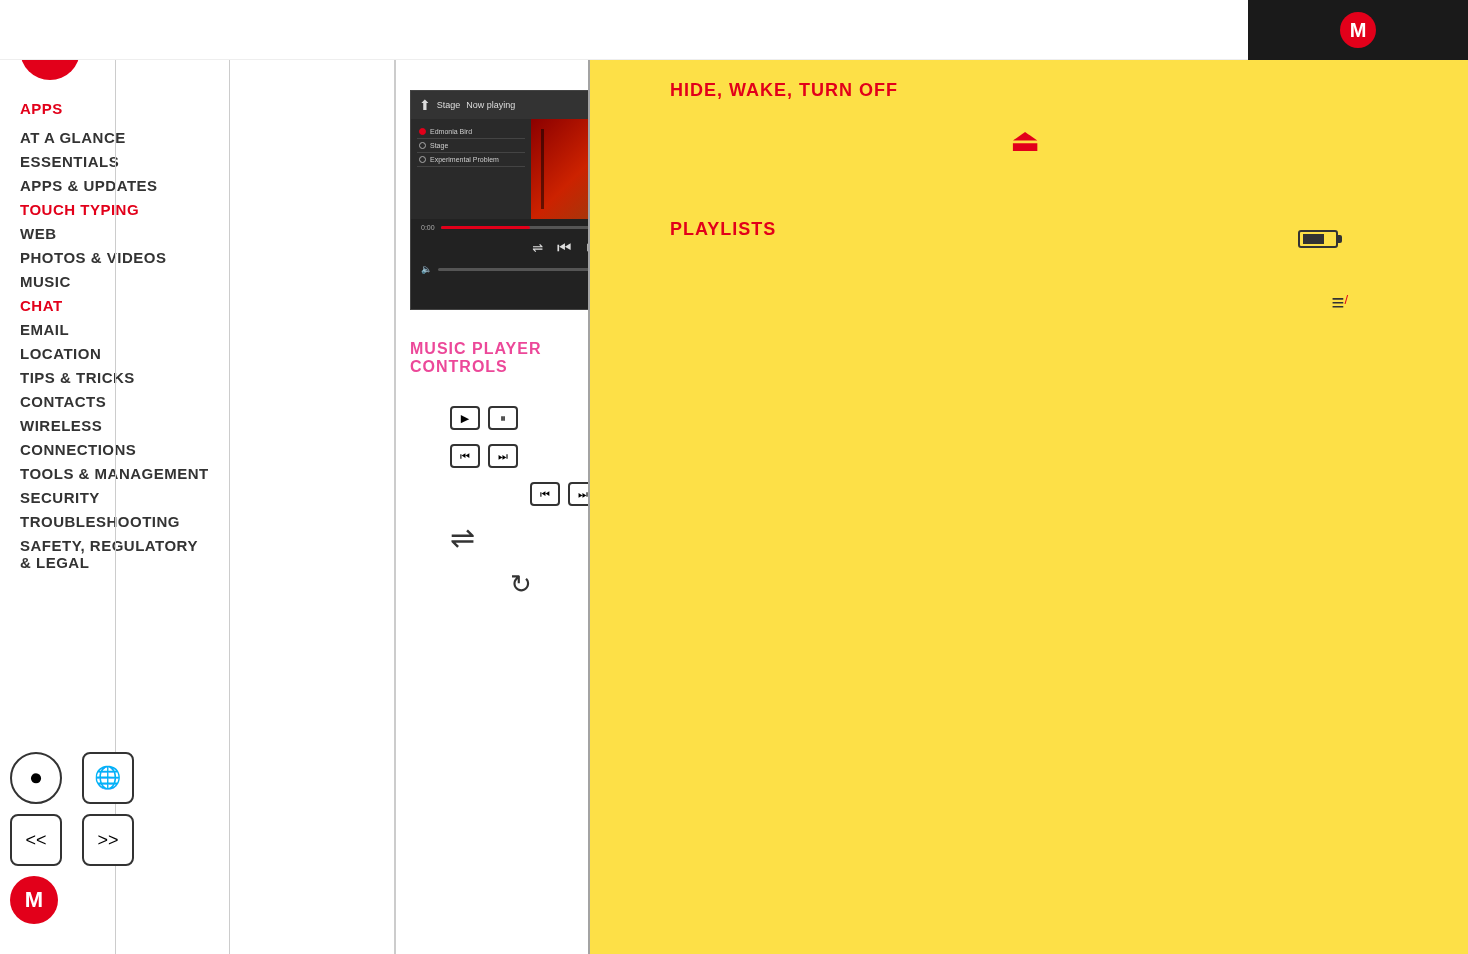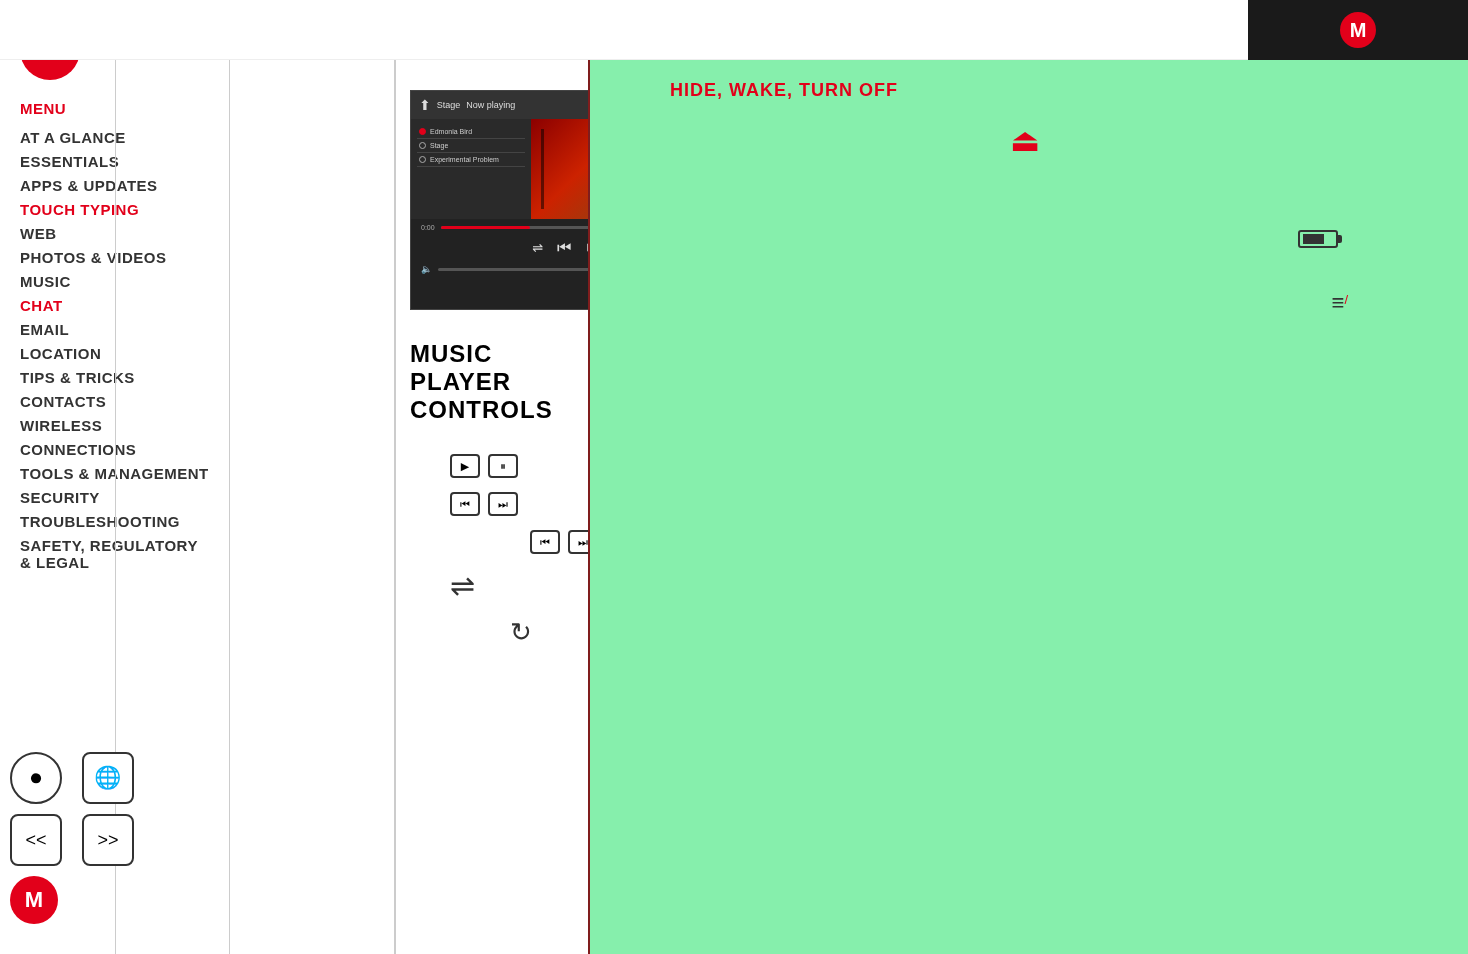--- a/index.html
+++ b/index.html
@@ -257,23 +257,23 @@
     }
     .volume-track {
       flex: 1;
       height: 3px;
       background: #555;
       border-radius: 2px;
     }
 
     
     .section-title {
-      color: #000000;
-      font-weight: bold;
-      font-size: 24px;
+      color: #ec4899;
+      font-weight: bold;
+      font-size: 16px;
       letter-spacing: 1px;
       text-transform: uppercase;
       margin: 20px 0 20px 0;
     }
 
     
     .controls-icons-area {
       padding: 10px 0 30px 40px;
     }
     .icon-row {
@@ -298,22 +298,22 @@
       color: #333;
     }
 
     
     .right-panel {
       position: fixed;
       top: 0;
       right: 0;
       width: 880px;
       height: 100%;
-      background: #86efac;
-      border-left: 2px solid #7f1d1d;
+      background: #fde047;
+      border-left: 2px solid #a3a3a3;
       padding: 80px 88px 20px 80px;
       overflow-y: auto;
     }
 
     .right-section-title {
       color: #e2001a;
       font-weight: bold;
       font-size: 18px;
       letter-spacing: 1px;
       text-transform: uppercase;
@@ -379,21 +379,21 @@
       <span>M</span>
     </div>
   </div>
 </div>
 
 <div class="sidebar">
   <div class="sidebar-logo">
     <span>M</span>
   </div>
   <div class="sidebar-divider"></div>
-  <div class="sidebar-menu-label">MENU</div>
+  <div class="sidebar-menu-label">APPS</div>
 
   <div class="sidebar-item">AT A GLANCE</div>
   <div class="sidebar-item">ESSENTIALS</div>
   <div class="sidebar-item">APPS &amp; UPDATES</div>
   <div class="sidebar-item active">TOUCH TYPING</div>
   <div class="sidebar-item">WEB</div>
   <div class="sidebar-item">PHOTOS &amp; VIDEOS</div>
   <div class="sidebar-item">MUSIC</div>
   <div class="sidebar-item active">CHAT</div>
   <div class="sidebar-item">EMAIL</div>
@@ -532,18 +532,21 @@
       <span class="sleep-icon">⏏</span>
     </div>
   </div>
 
   <div style="position:absolute;right:130px;top:230px;">
     <div class="battery-icon">
       <div class="battery-fill"></div>
     </div>
   </div>
 
+  <div class="playlists-area">
+    <div class="right-section-title">PLAYLISTS</div>
+  </div>
 
   <div style="position:absolute;right:120px;top:290px;">
     <span style="font-size:22px;color:#333;">≡</span><span style="font-size:13px;color:#e2001a;vertical-align:super;">/</span>
   </div>
 
 </div>
 
 </body></html>

